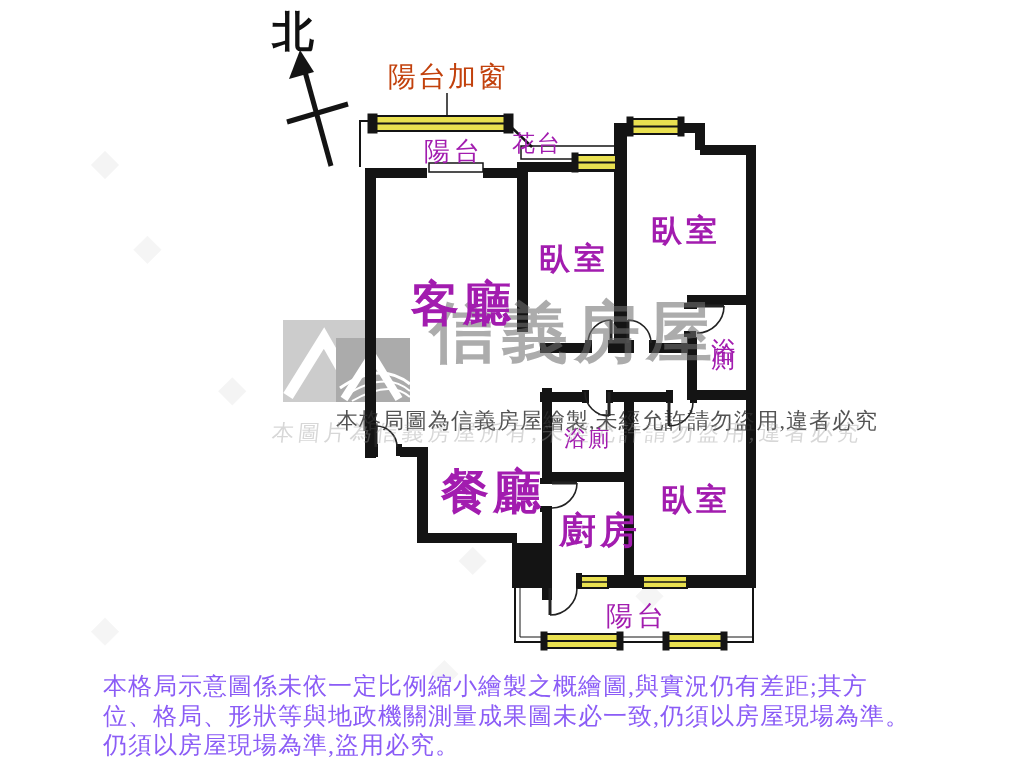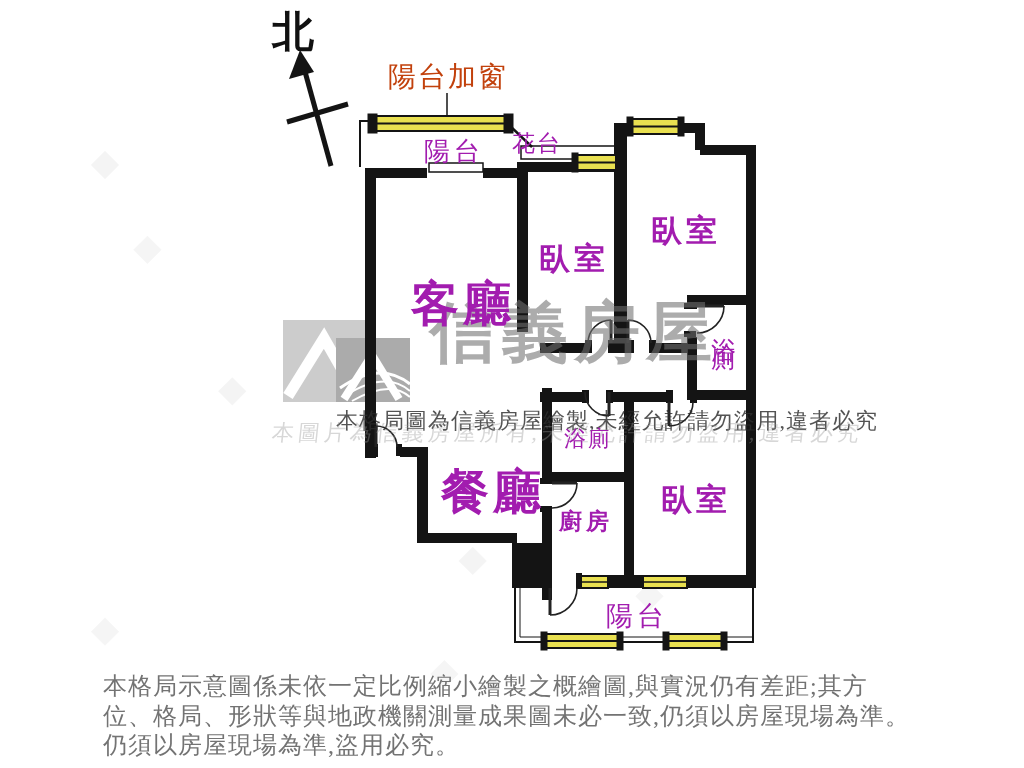--- a/index.html
+++ b/index.html
@@ -1,33 +1,33 @@
 <!DOCTYPE html>
 <html><head>
 <meta charset="utf-8">
 <style>
   html,body{margin:0;padding:0;background:#fff;}
   .canvas{position:relative;width:1024px;height:768px;background:#ffffff;overflow:hidden;
           font-family:"Liberation Serif",serif;}
   svg{position:absolute;left:0;top:0;}
   .room-label{position:absolute;color:#a21caf;letter-spacing:4px;white-space:nowrap;}
   .lbl-26{font-size:26px;} .lbl-23{font-size:23px;} .lbl-36{font-size:48px;font-weight:600;margin-top:12px;}
-  .lbl-31{font-size:31px;font-weight:600;} .lbl-29{font-size:23px;font-weight:600;}
+  .lbl-31{font-size:31px;font-weight:600;} .lbl-29{font-size:37px;font-weight:600;}
   .lbl-22{font-size:22px;} .lbl-27{font-size:27px;}
   .north-label{position:absolute;left:272px;top:4px;font-size:42px;font-weight:700;color:#111;}
   .anno{position:absolute;left:388px;top:58px;font-size:28px;color:#c2410c;letter-spacing:2px;}
   .vert{writing-mode:vertical-rl;text-orientation:upright;letter-spacing:6px;font-size:25px;}
   .brand{position:absolute;left:402px;top:300px;font-size:66px;font-weight:700;
          color:rgba(112,112,112,0.58);letter-spacing:6px;line-height:1;margin-left:28px;}
   .notice{position:absolute;left:336px;top:406px;font-size:22px;color:rgba(45,45,45,0.82);
           letter-spacing:1px;white-space:nowrap;}
   .notice-echo{position:absolute;left:272px;top:418px;font-size:22px;color:rgba(150,150,150,0.38);
           letter-spacing:4px;white-space:nowrap;transform:skewX(-6deg);}
   .disclaimer{position:absolute;left:103px;top:672px;font-size:24px;line-height:29.5px;
-          color:#737373;letter-spacing:1px;}
+          color:#8b5cf6;letter-spacing:1px;}
   .wm-tile{position:absolute;left:95px;top:155px;width:20px;height:20px;
           background:rgba(0,0,0,0.045);transform:rotate(45deg);
           box-shadow:250px 70px rgba(0,0,0,0.045),540px 20px rgba(0,0,0,0.045),
                      690px -80px rgba(0,0,0,0.04),40px 270px rgba(0,0,0,0.045),
                      330px 330px rgba(0,0,0,0.04),620px 270px rgba(0,0,0,0.045),
                      -60px 430px rgba(0,0,0,0.045),190px 520px rgba(0,0,0,0.04),
                      730px 500px rgba(0,0,0,0.045),480px 600px rgba(0,0,0,0.04),
                      90px 30px rgba(0,0,0,0.04),600px 120px rgba(0,0,0,0.04);}
 </style>
 </head>

